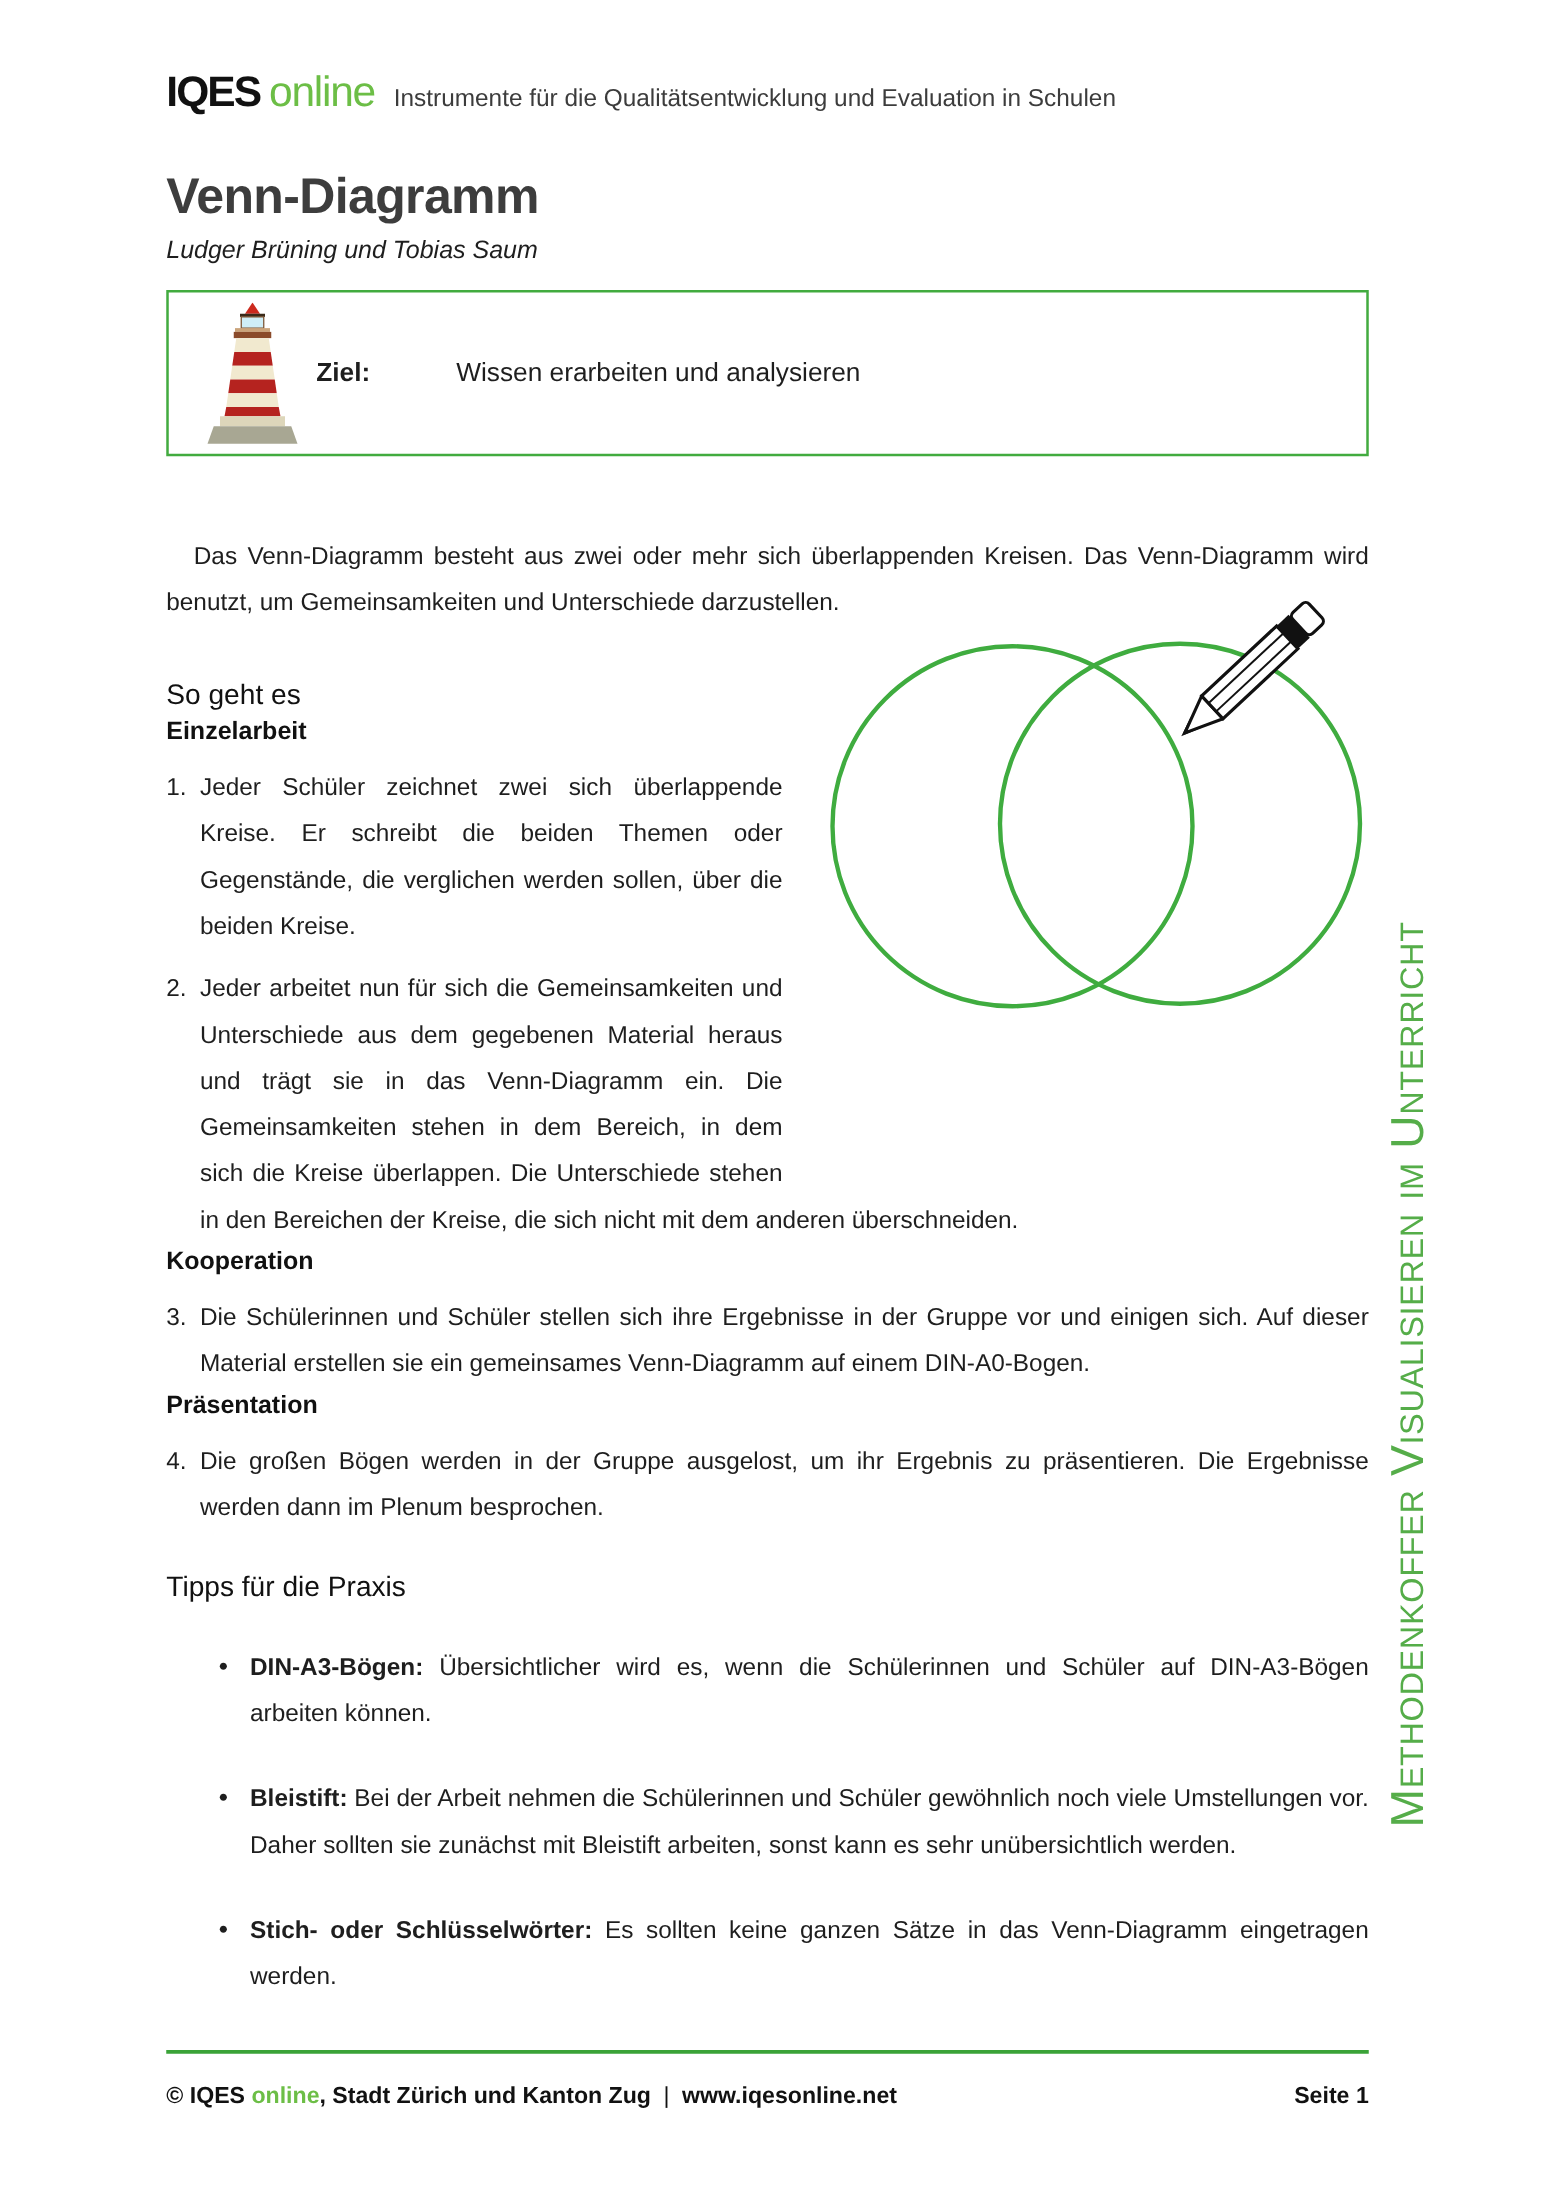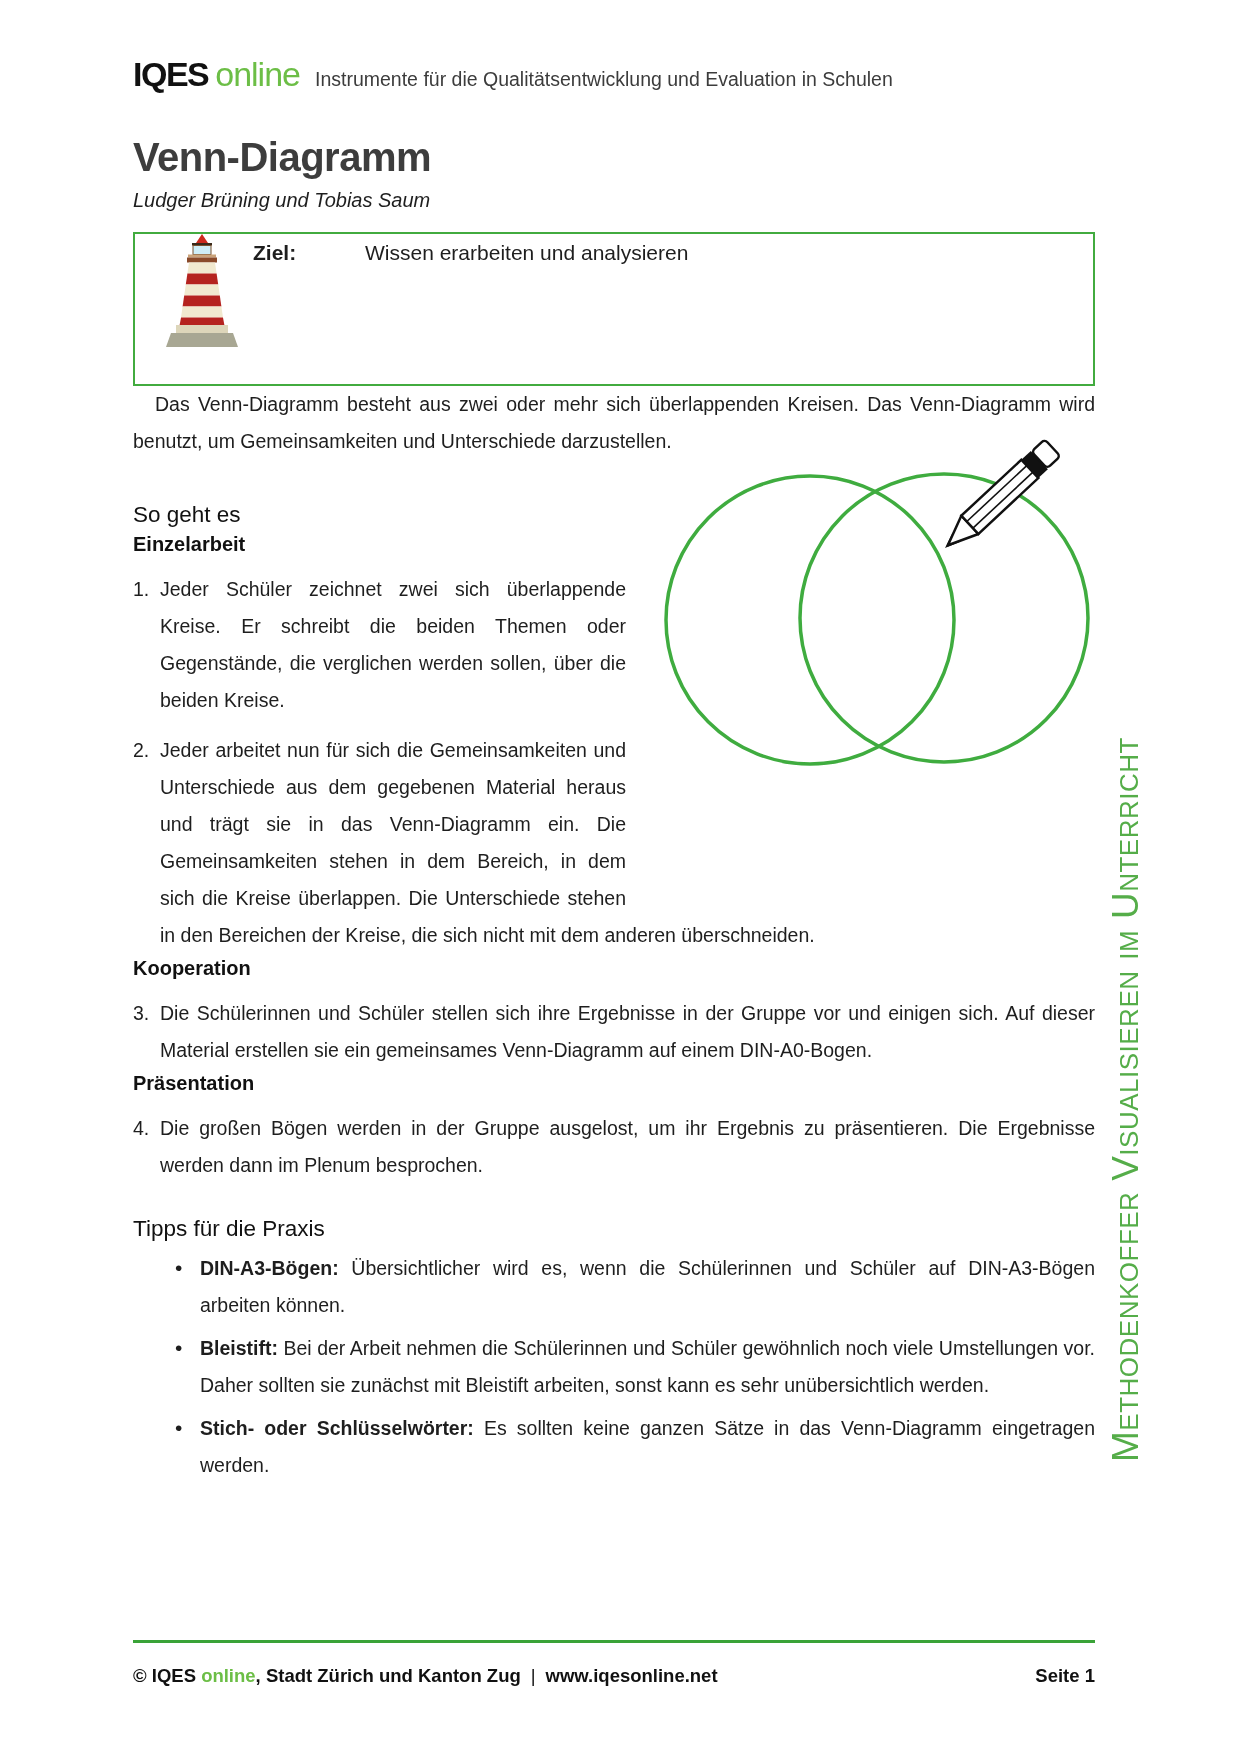--- a/index.html
+++ b/index.html
@@ -16,40 +16,40 @@
   .hdr { margin-top:56px; display:flex; align-items:baseline; }
   .logo-iqes { font-size:34px; font-weight:700; letter-spacing:-1.5px; color:#111; }
   .logo-online { font-size:34px; font-weight:400; letter-spacing:-1px; color:#6cbe46; margin-left:7px; }
   .tagline { font-size:19.5px; color:#3c3c3c; margin-left:15px; }
 
   h1.title { margin-top:36px; font-size:40px; line-height:46px; font-weight:700; color:#3d3d3d; letter-spacing:-0.5px; }
   .authors { margin-top:6px; font-size:20px; line-height:28px; font-style:italic; color:#1e1e1e; }
 
   
   .goal-box {
-    margin-top:18px; height:154px; border:2.5px solid #42ab3f;
-    display:flex; 
+    margin-top:18px; height:133px; border:2.5px solid #42ab3f;
+    display:flex; align-items:center;
   }
   .goal-box .lh-wrap { margin-left:30px; width:74px; height:114px; flex:none; }
   .goal-label { font-size:21px; font-weight:700; margin-left:14px; width:112px; flex:none; }
   .goal-value { font-size:21px; }
 
-  .intro { text-align:justify; text-indent:22px; }
+  .intro { margin-top:62px; text-align:justify; text-indent:22px; }
 
   
   .venn-figure { float:right; width:445px; height:352px; margin:-40px 0 135px 24px; }
 
   h2.sec { font-size:22.5px; line-height:30px; font-weight:400; color:#111; }
   h2.so-geht-es { margin-top:40px; }
   h2.tips-h { margin-top:30px; }
   h3.sub { font-size:20px; line-height:28px; font-weight:700; color:#111; }
   .step { margin-top:13px; padding-left:27px; text-indent:-27px; text-align:justify; }
   .step-num { display:inline-block; width:27px; text-indent:0; }
 
-  .tip { margin-top:5px; margin-left:42px; padding-left:25px; text-indent:-25px; text-align:justify; }
+  .tip { margin-top:30px; margin-left:42px; padding-left:25px; text-indent:-25px; text-align:justify; }
   .tip .bullet { display:inline-block; width:25px; text-indent:0; font-size:21px; }
   .tip b { font-weight:700; }
 
   
   .sidebar-text {
     position:absolute; left:1104px; top:1462px;
     transform:rotate(-90deg); transform-origin:0 0;
     white-space:nowrap;
     font-variant:small-caps; font-size:37px; line-height:44px;
     color:#55ad49; letter-spacing:0.5px;

